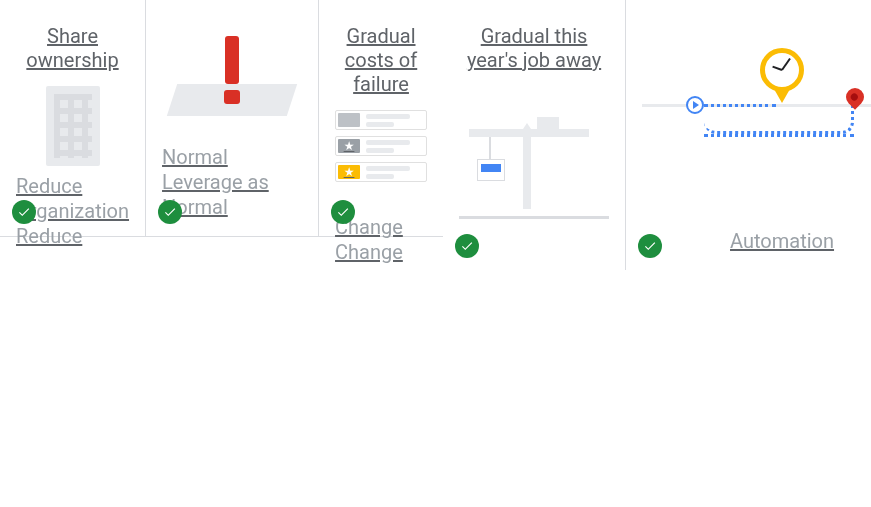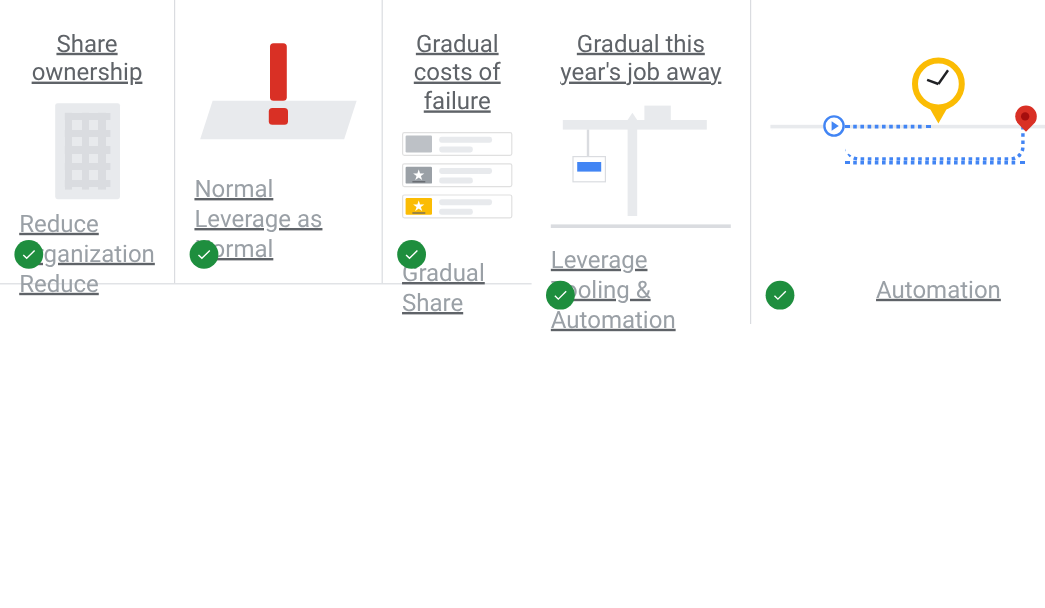--- a/index.html
+++ b/index.html
@@ -261,21 +261,21 @@
             <div class="tag t-yellow star">★</div>
             <div style="display:flex;flex-direction:column;gap:3px;">
               <div class="line lg"></div>
                 <div class="line sm"></div>
             </div>
           </div>
         </div>
       </div>
       <div class="sub">
         <br>
-        <span>Gradual Share</span>
+        <span>Change Change</span>
       </div>
       <div class="check">
         <svg width="14" height="14" viewBox="0 0 24 24">
             <path d="M9 16.2 4.8 12l-1.4 1.4L9 19 21 7l-1.4-1.4z" fill="#fff"></path>
           </svg>
       </div>
     </div>
 
   </div>
 
@@ -286,24 +286,20 @@
       <div class="illus">
         <div class="crane">
           <div class="beam"></div>
           <div class="tri"></div>
           <div class="cab"></div>
           <div class="mast"></div>
           <div class="wire"></div>
           <div class="hook"></div>
           <div class="base"></div>
         </div>
-      </div>
-      <div class="sub">
-        <span>Leverage</span><br>
-        <span>Tooling &amp; Automation</span>
       </div>
       <div class="check">
         <svg width="14" height="14" viewBox="0 0 24 24">
             <path d="M9 16.2 4.8 12l-1.4 1.4L9 19 21 7l-1.4-1.4z" fill="#fff"></path>
           </svg>
       </div>
     </div>
 
     <div class="cell">
       <div class="illus">

